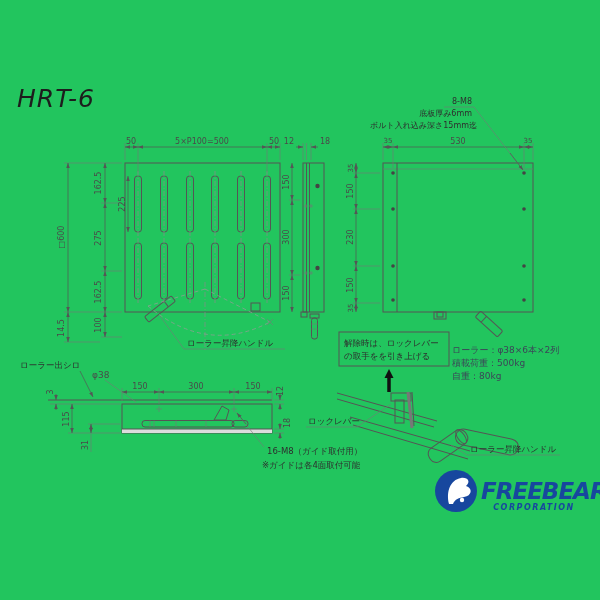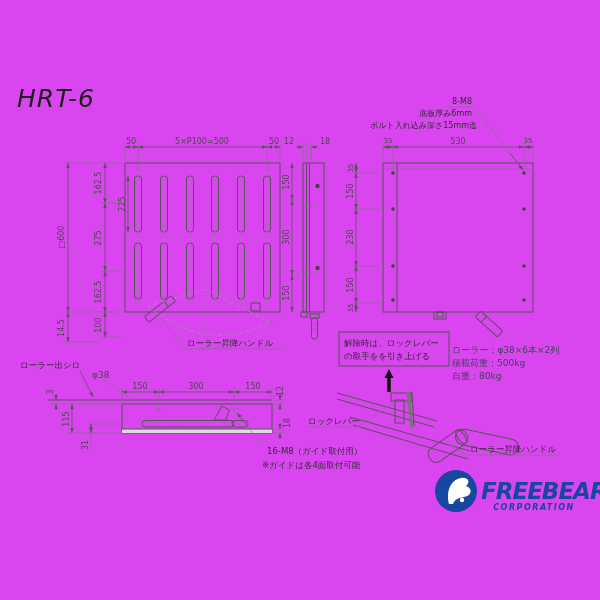--- a/index.html
+++ b/index.html
@@ -1,16 +1,16 @@
 <!DOCTYPE html>
 <html><head>
 <meta charset="utf-8">
 <style>
   html,body{margin:0;padding:0;background:#fff;}
-  .sheet{position:relative;width:600px;height:600px;background:#d946ef;overflow:hidden;
+  .sheet{position:relative;width:600px;height:600px;background:#22c55e;overflow:hidden;
          font-family:"DejaVu Sans",sans-serif;}
   svg{position:absolute;left:0;top:0;}
   svg text{font-family:"DejaVu Sans",sans-serif;}
   .dim{font-size:8px;fill:#4a4a4a;}
   .dims{font-size:7px;fill:#4a4a4a;}
   .jp{font-size:8.5px;fill:#2e2e2e;}
   .jps{font-size:8px;fill:#2e2e2e;}
   .spec{font-size:9px;fill:#3c4558;}
   .title{font-size:25px;font-style:italic;fill:#1d1d1d;letter-spacing:1px;}
   .brand{font-size:23px;font-style:italic;font-weight:bold;fill:#17479e;letter-spacing:-1px;}

